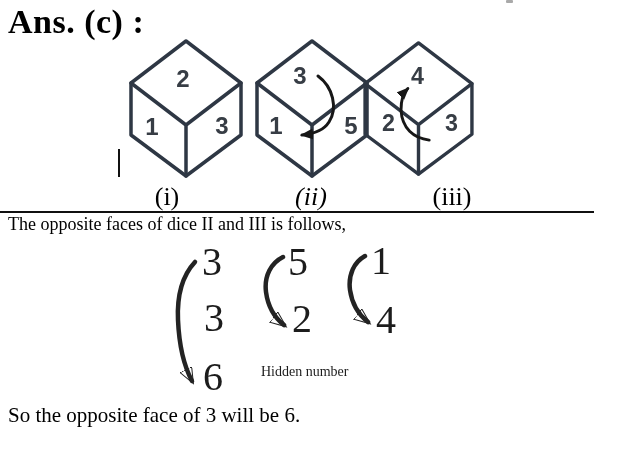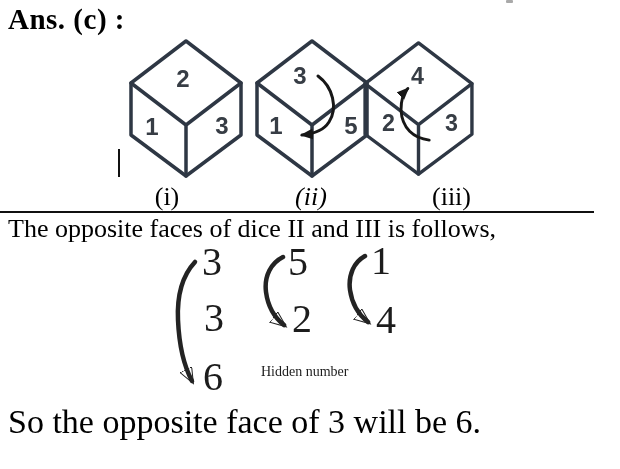--- a/index.html
+++ b/index.html
@@ -8,21 +8,21 @@
     background:#ffffff;
     font-family:"Liberation Serif", serif;
     color:#000;
     position:relative;
     overflow:hidden;
   }
   .abs{position:absolute;}
 
   .ans-heading{
     left:8px;top:3px;
-    font-size:29px;font-weight:bold;
+    font-size:34px;font-weight:bold;
     letter-spacing:0.5px;
     white-space:nowrap;
   }
 
   .scan-mark{
     left:506px;top:0;width:7px;height:3px;
     background:#a9a9a9;border-radius:1px;
   }
 
   .dice{overflow:visible;}
@@ -45,28 +45,28 @@
   .cursor-bar{
     left:118px;top:149px;width:2px;height:28px;background:#111;
   }
 
   .dice-label{
     top:182px;width:70px;text-align:center;
     font-size:26px;white-space:nowrap;
   }
   .label-1{left:132px;}
   .label-2{left:276px;font-style:italic;}
-  .label-3{left:401px;text-align:right;}
+  .label-3{left:417px;}
 
   .divider{
     left:0;top:211px;width:594px;height:2px;background:#101010;
   }
 
   .para{
-    left:8px;top:214px;font-size:26px;white-space:nowrap;
+    left:8px;top:214px;font-size:18px;white-space:nowrap;
   }
 
   .pairs-arrows{left:150px;top:240px;overflow:visible;}
   .pairs-arrows path{
     fill:none;stroke:#232323;stroke-linecap:round;
   }
   .pairs-arrows .long{stroke-width:4.5;}
   .pairs-arrows .short{stroke-width:4.5;}
 
   .big-num{
@@ -80,21 +80,21 @@
   .n-c2a{left:298px;top:262px;}
   .n-c2b{left:302px;top:319px;}
   .n-c3a{left:381px;top:261px;}
   .n-c3b{left:386px;top:320px;}
 
   .hidden-label{
     left:261px;top:364px;font-size:14px;color:#1c1c1c;white-space:nowrap;
   }
 
   .conclusion{
-    left:8px;top:403px;font-size:34px;white-space:nowrap;
+    left:8px;top:403px;font-size:21px;white-space:nowrap;
   }
 </style>
 </head>
 <body>
 
 <div class="abs ans-heading">Ans. (c) :</div>
 
 <div class="abs scan-mark"></div>
 
 <svg class="abs dice dice-1" width="116" height="141" viewBox="0 0 116 141">

